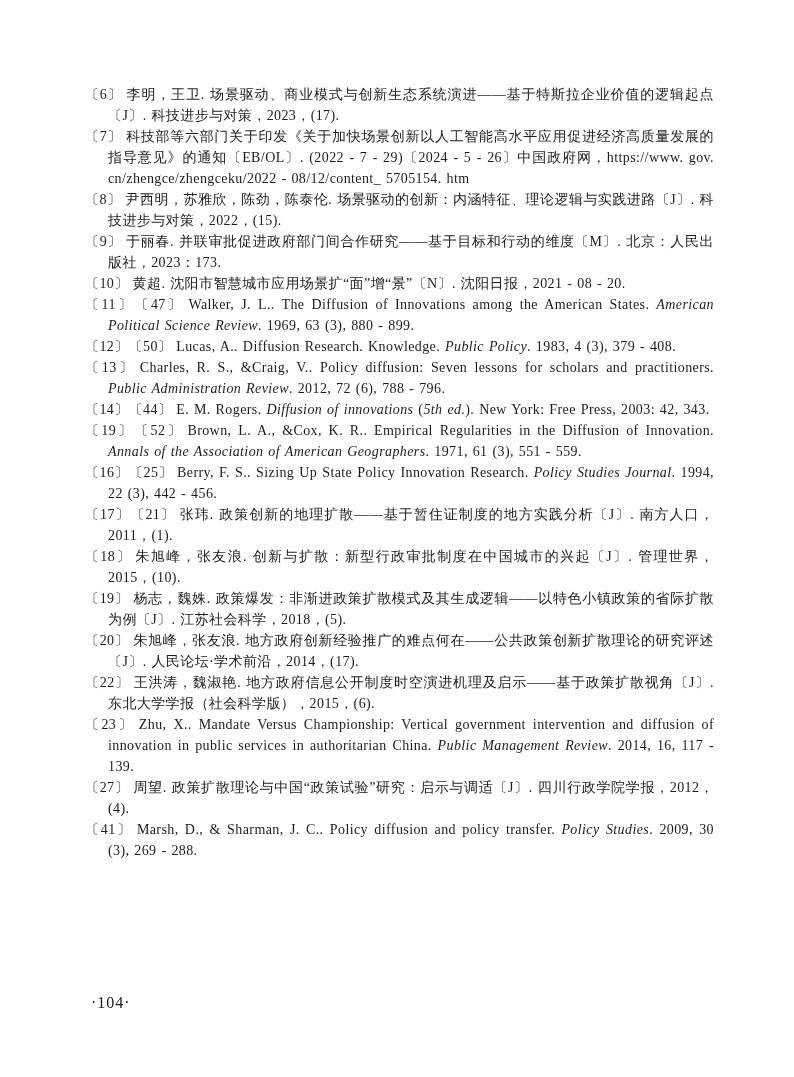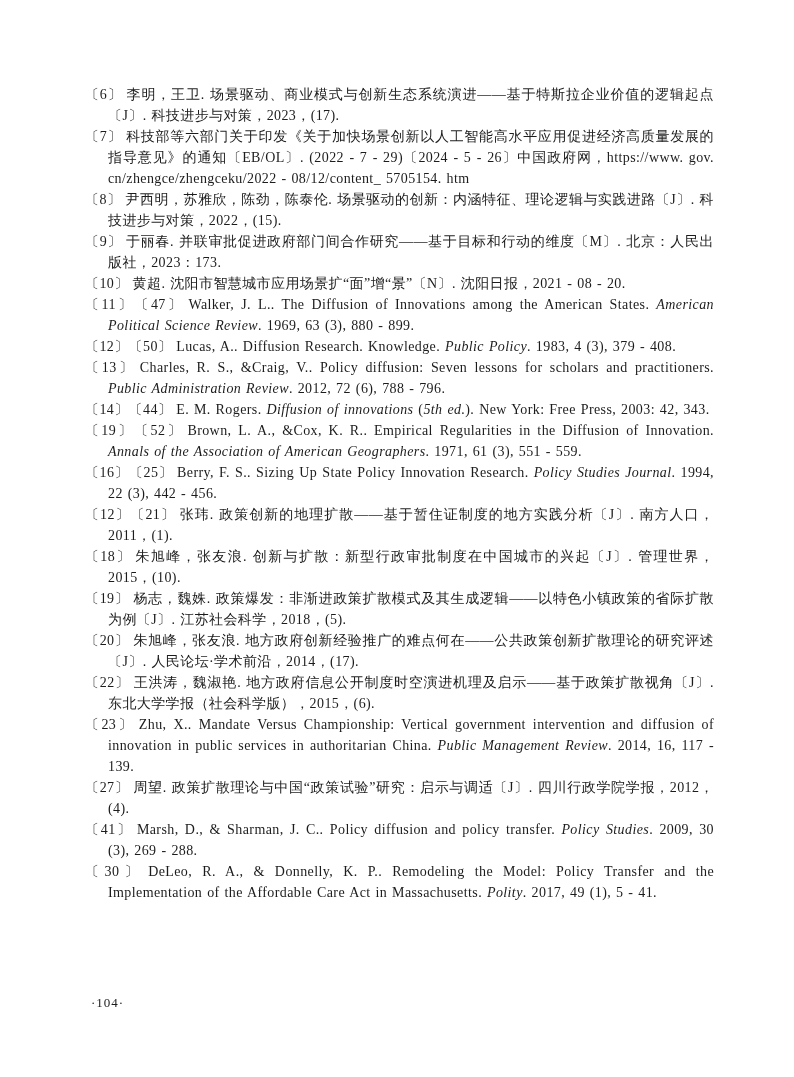--- a/index.html
+++ b/index.html
@@ -35,21 +35,21 @@
   .ref-label {
     padding-right: 4px;
   }
   .it {
     font-style: italic;
   }
   .pageno {
     position: absolute;
     left: 91px;
     top: 994px;
-    font-size: 13px;
+    font-size: 16px;
     line-height: 18px;
     letter-spacing: 1px;
     color: #1c1c1c;
   }
 </style>
 </head>
 <body>
 
 <div class="page">
   <main class="refs">
@@ -57,24 +57,23 @@
       <p class="ref"><span class="ref-label">〔7〕</span><span>科技部等六部门关于印发《关于加快场景创新以人工智能高水平应用促进经济高质量发展的指导意见》的通知〔EB/OL〕. (2022 - 7 - 29)〔2024 - 5 - 26〕中国政府网，https://www. gov. cn/zhengce/zhengceku/2022 - 08/12/content_ 5705154. htm</span></p>
       <p class="ref"><span class="ref-label">〔8〕</span><span>尹西明，苏雅欣，陈劲，陈泰伦. 场景驱动的创新：内涵特征、理论逻辑与实践进路〔J〕. 科技进步与对策，2022，(15).</span></p>
       <p class="ref"><span class="ref-label">〔9〕</span><span>于丽春. 并联审批促进政府部门间合作研究——基于目标和行动的维度〔M〕. 北京：人民出版社，2023：173.</span></p>
       <p class="ref"><span class="ref-label">〔10〕</span><span>黄超. 沈阳市智慧城市应用场景扩“面”增“景”〔N〕. 沈阳日报，2021 - 08 - 20.</span></p>
       <p class="ref"><span class="ref-label">〔11〕〔47〕</span><span>Walker, J. L.. The Diffusion of Innovations among the American States. </span><span class="it">American Political Science Review</span><span>. 1969, 63 (3), 880 - 899.</span></p>
       <p class="ref"><span class="ref-label">〔12〕〔50〕</span><span>Lucas, A.. Diffusion Research. Knowledge. </span><span class="it">Public Policy</span><span>. 1983, 4 (3), 379 - 408.</span></p>
       <p class="ref"><span class="ref-label">〔13〕</span><span>Charles, R. S., &amp;Craig, V.. Policy diffusion: Seven lessons for scholars and practitioners. </span><span class="it">Public Administration Review</span><span>. 2012, 72 (6), 788 - 796.</span></p>
       <p class="ref"><span class="ref-label">〔14〕〔44〕</span><span>E. M. Rogers. </span><span class="it">Diffusion of innovations</span><span> (</span><span class="it">5th ed.</span><span>). New York: Free Press, 2003: 42, 343.</span></p>
       <p class="ref"><span class="ref-label">〔19〕〔52〕</span><span>Brown, L. A., &amp;Cox, K. R.. Empirical Regularities in the Diffusion of Innovation. </span><span class="it">Annals of the Association of American Geographers</span><span>. 1971, 61 (3), 551 - 559.</span></p>
       <p class="ref"><span class="ref-label">〔16〕〔25〕</span><span>Berry, F. S.. Sizing Up State Policy Innovation Research. </span><span class="it">Policy Studies Journal</span><span>. 1994, 22 (3), 442 - 456.</span></p>
-      <p class="ref"><span class="ref-label">〔12〕〔21〕</span><span>张玮. 政策创新的地理扩散——基于暂住证制度的地方实践分析〔J〕. 南方人口，2011，(1).</span></p>
+      <p class="ref"><span class="ref-label">〔17〕〔21〕</span><span>张玮. 政策创新的地理扩散——基于暂住证制度的地方实践分析〔J〕. 南方人口，2011，(1).</span></p>
       <p class="ref"><span class="ref-label">〔18〕</span><span>朱旭峰，张友浪. 创新与扩散：新型行政审批制度在中国城市的兴起〔J〕. 管理世界，2015，(10).</span></p>
       <p class="ref"><span class="ref-label">〔19〕</span><span>杨志，魏姝. 政策爆发：非渐进政策扩散模式及其生成逻辑——以特色小镇政策的省际扩散为例〔J〕. 江苏社会科学，2018，(5).</span></p>
       <p class="ref"><span class="ref-label">〔20〕</span><span>朱旭峰，张友浪. 地方政府创新经验推广的难点何在——公共政策创新扩散理论的研究评述〔J〕. 人民论坛·学术前沿，2014，(17).</span></p>
       <p class="ref"><span class="ref-label">〔22〕</span><span>王洪涛，魏淑艳. 地方政府信息公开制度时空演进机理及启示——基于政策扩散视角〔J〕. 东北大学学报（社会科学版），2015，(6).</span></p>
       <p class="ref"><span class="ref-label">〔23〕</span><span>Zhu, X.. Mandate Versus Championship: Vertical government intervention and diffusion of innovation in public services in authoritarian China. </span><span class="it">Public Management Review</span><span>. 2014, 16, 117 - 139.</span></p>
       <p class="ref"><span class="ref-label">〔27〕</span><span>周望. 政策扩散理论与中国“政策试验”研究：启示与调适〔J〕. 四川行政学院学报，2012，(4).</span></p>
       <p class="ref"><span class="ref-label">〔41〕</span><span>Marsh, D., &amp; Sharman, J. C.. Policy diffusion and policy transfer. </span><span class="it">Policy Studies</span><span>. 2009, 30 (3), 269 - 288.</span></p>
-      <p class="ref"><span class="ref-label">〔30〕</span><span>DeLeo, R. A., &amp; Donnelly, K. P.. Remodeling the Model: Policy Transfer and the Implementation of the Affordable Care Act in Massachusetts. </span><span class="it">Polity</span><span>. 2017, 49 (1), 5 - 41.</span></p>
     </main>
   <div class="pageno">·104·</div>
 </div>
 
 </body></html>

